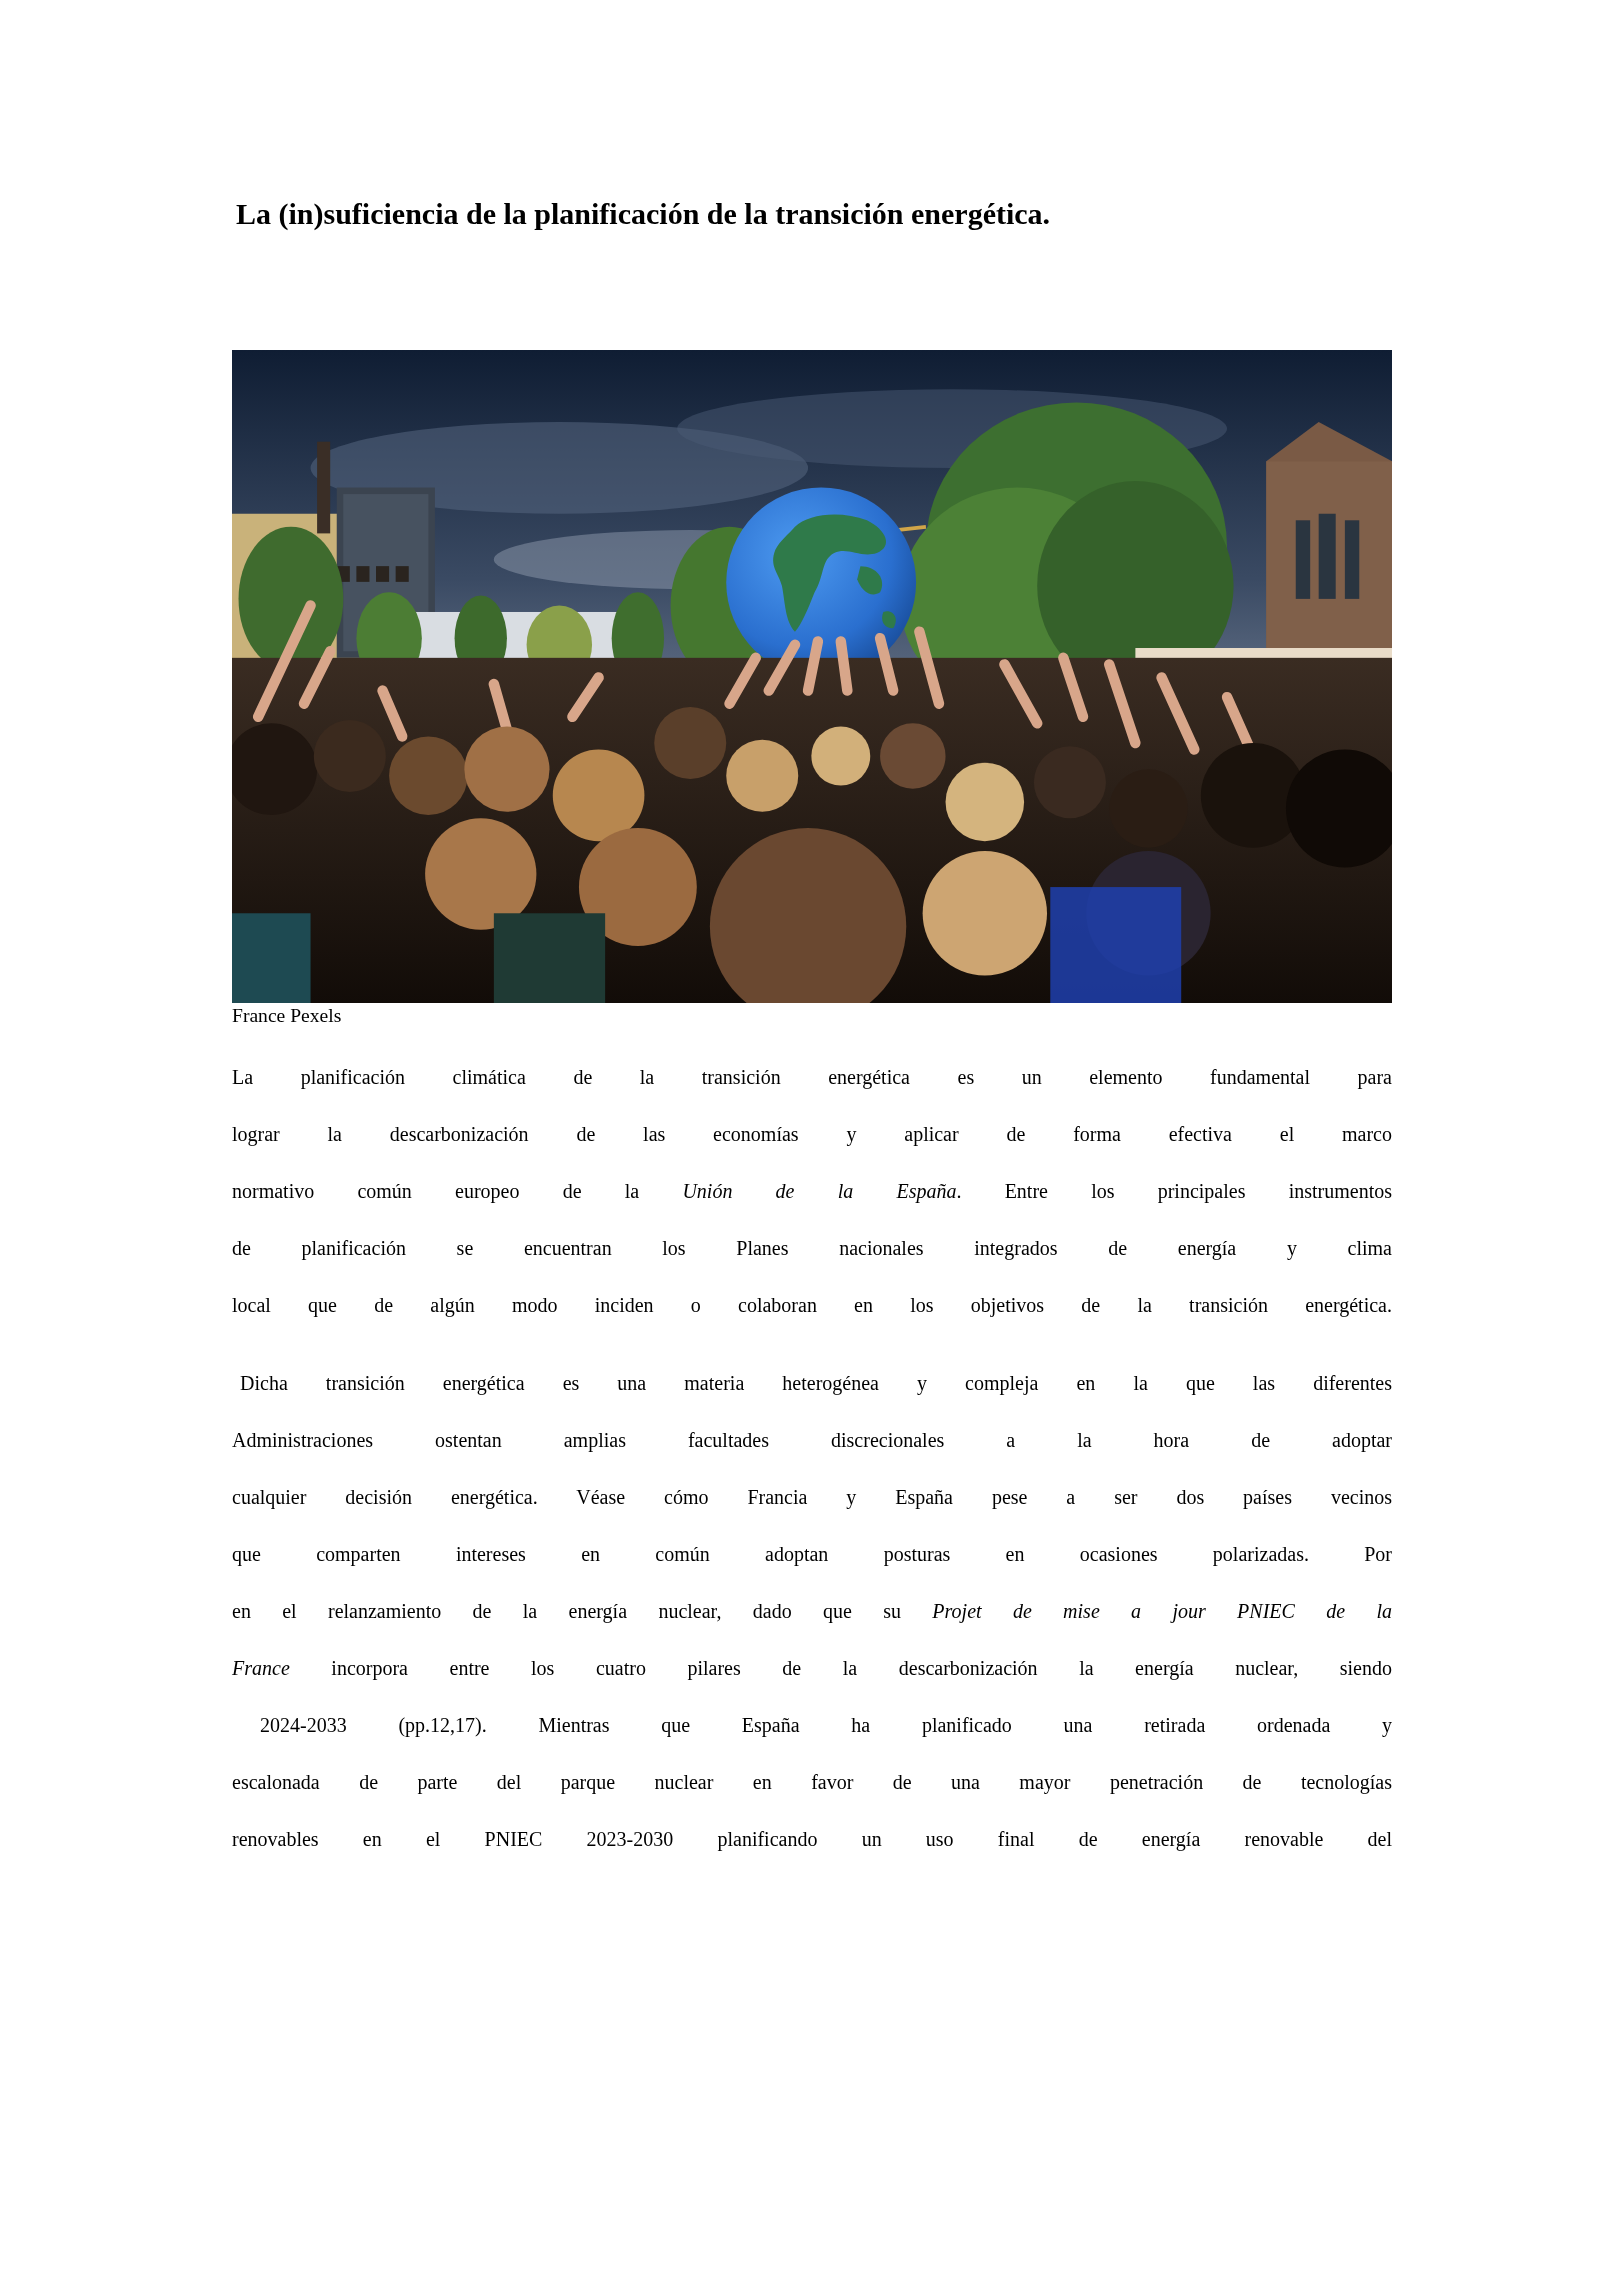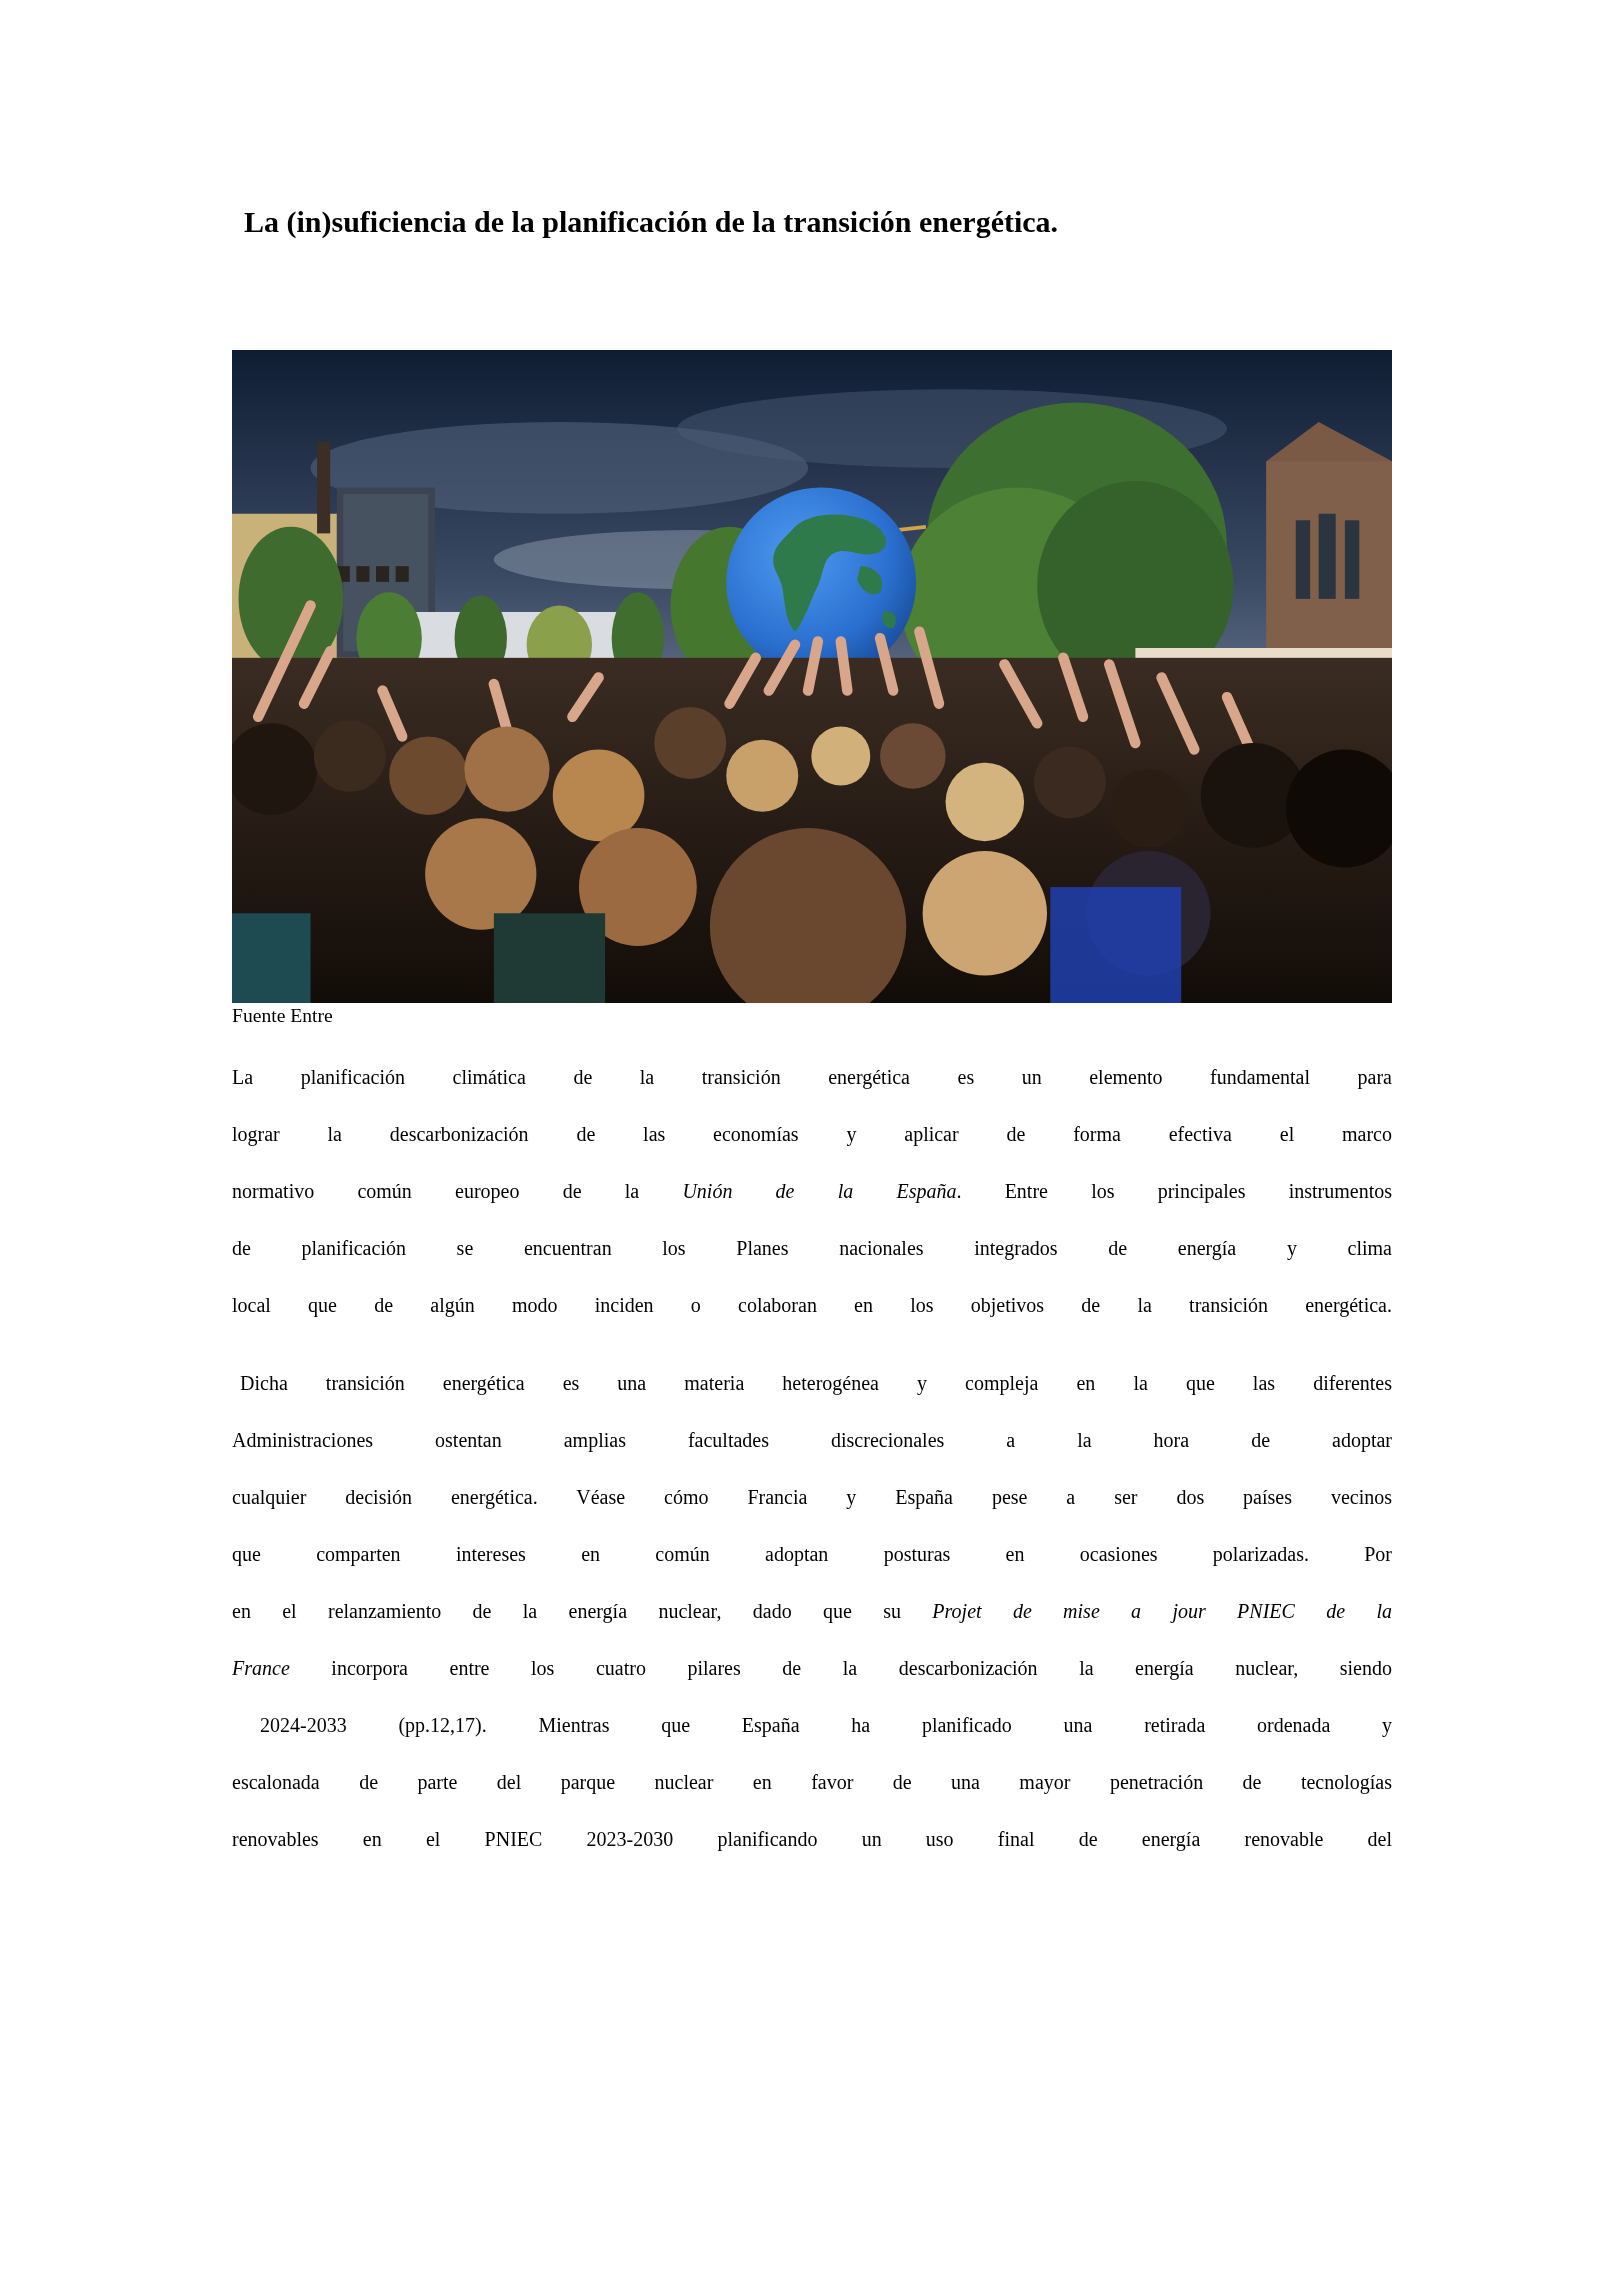--- a/index.html
+++ b/index.html
@@ -22,21 +22,21 @@
       width: 1160px;
     }
     .title {
       position: absolute;
       top: 190px;
       left: 0;
       width: 1160px;
       font-weight: bold;
       font-size: 30px;
       line-height: 39px;
-      margin: 12px;
+      margin: 4px;
       white-space: nowrap;
     }
     .figure {
       position: absolute;
       top: 350px;
       left: 0;
       width: 1160px;
       height: 653px;
       overflow: hidden;
       background: #1c2a3e;
@@ -188,21 +188,21 @@
         <circle cx="1150" cy="860" r="95" fill="#cda572"></circle>
         <circle cx="1400" cy="860" r="95" fill="#2a2430"></circle>
       </g>
 
       <rect x="1250" y="820" width="200" height="177" fill="#1f3fae" opacity="0.85"></rect>
       <rect x="400" y="860" width="170" height="137" fill="#1f3a34"></rect>
       <rect x="0" y="860" width="120" height="137" fill="#1e4a52"></rect>
     </svg>
   </div>
 
-  <div class="caption">Fuente Entre</div>
+  <div class="caption">France Pexels</div>
 
   <div class="body-text">
 
     <div class="para">
       <span class="line" style="display: block; word-spacing: 0px;"><span>La planificación climática de la transición energética es un elemento fundamental para</span></span>
       <span class="line" style="display: block; word-spacing: 0px;"><span>lograr la descarbonización de las economías y aplicar de forma efectiva el marco</span></span>
       <span class="line" style="display: block; word-spacing: 0px; letter-spacing: 0px;"><span>normativo común europeo de la </span><span class="it">Unión de la España</span><span>. Entre los principales instrumentos</span></span>
       <span class="line" style="display: block; word-spacing: 0px;"><span>de planificación se encuentran los Planes nacionales integrados de energía y clima</span></span>
       <span class="line" style="display: block; word-spacing: 0px;"><span>local que de algún modo inciden o colaboran en los objetivos de la transición energética.</span></span>
     </div>

